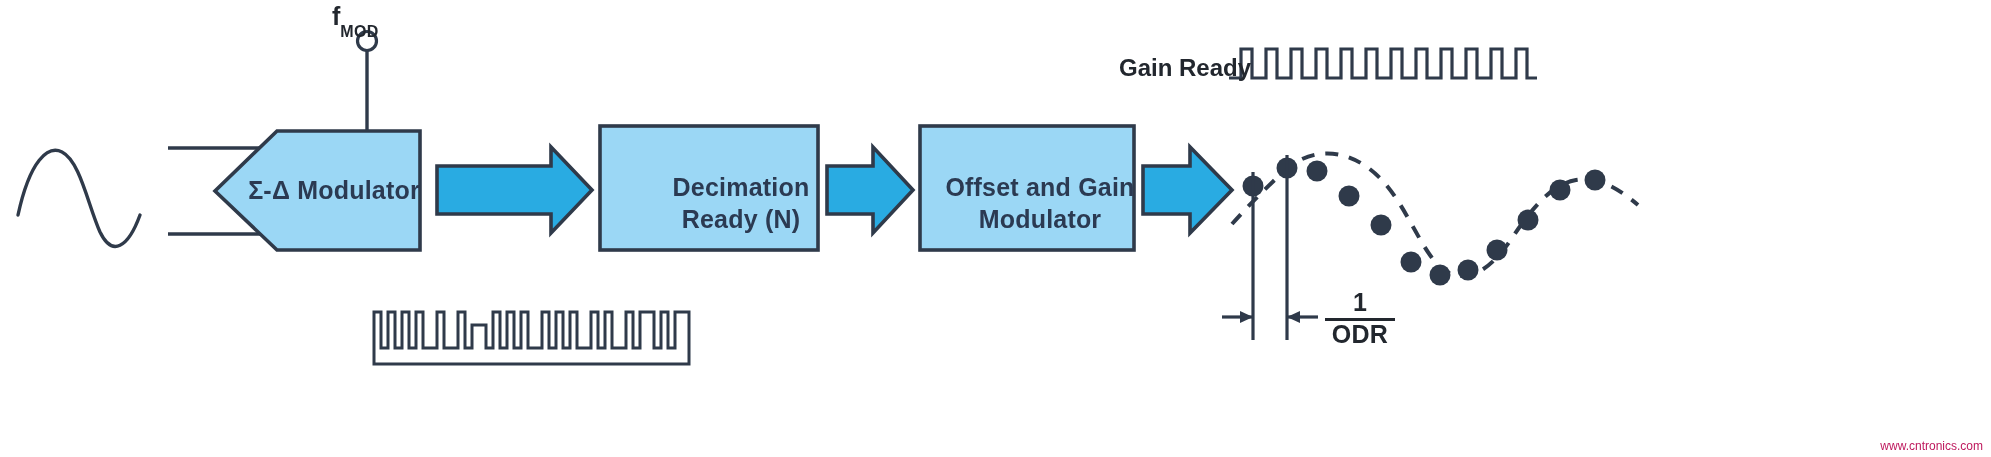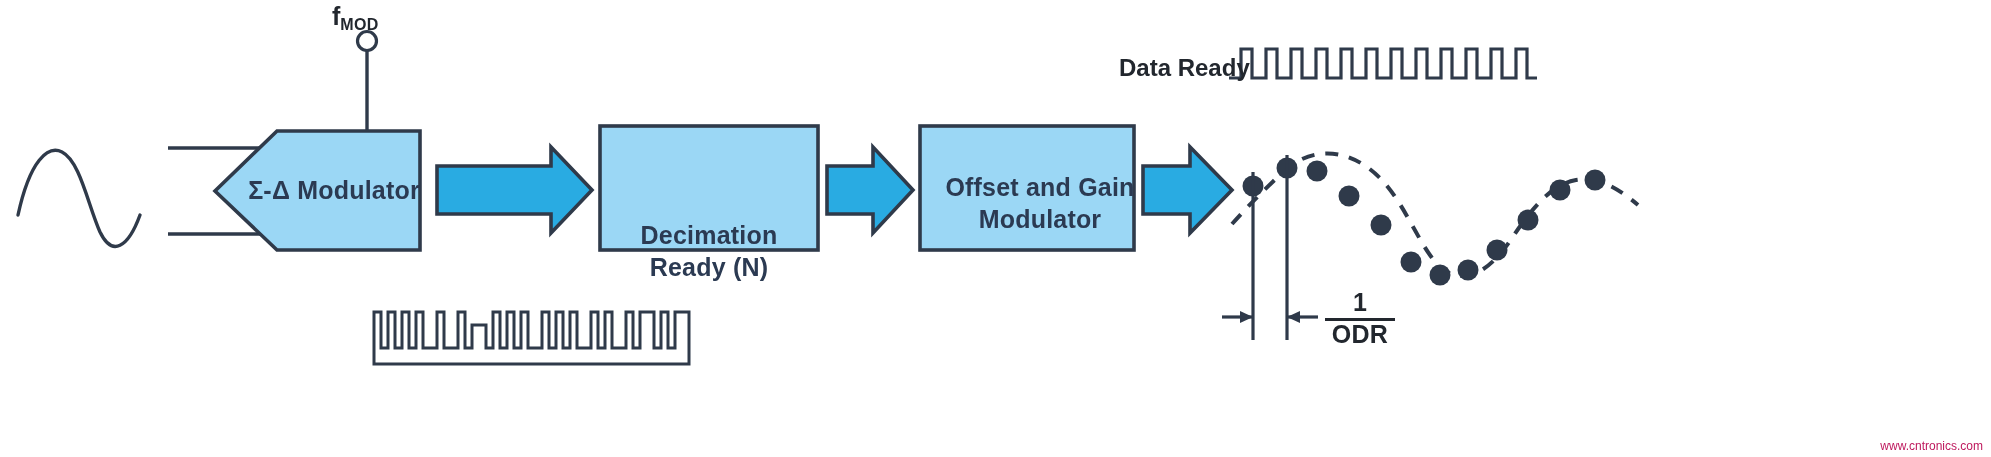--- a/index.html
+++ b/index.html
@@ -4,21 +4,21 @@
 <style>
   html,body{margin:0;padding:0;background:#ffffff;}
   body{width:1991px;height:457px;position:relative;overflow:hidden;
        font-family:"Liberation Sans","DejaVu Sans",sans-serif;color:#2e3440;}
   .canvas{position:absolute;inset:0;}
   svg.layer{position:absolute;left:0;top:0;width:1991px;height:457px;}
   .blk-label{position:absolute;text-align:center;font-weight:bold;color:#2b3a52;
              font-size:25px;line-height:32px;letter-spacing:.2px;}
   .lbl{position:absolute;font-weight:bold;color:#22272e;}
   #fmod{left:332px;top:2px;font-size:25px;}
-  #fmod sub{font-size:16px;font-weight:bold;vertical-align:baseline;position:relative;top:5px;letter-spacing:.3px;}
+  #fmod sub{font-size:16px;font-weight:bold;vertical-align:baseline;position:relative;top:12px;letter-spacing:.3px;}
   #dataready{left:1119px;top:54px;font-size:24px;white-space:nowrap;}
   #odr{position:absolute;left:1325px;top:290px;width:70px;text-align:center;
        font-weight:bold;color:#22272e;font-size:25px;line-height:1.02;}
   #odr .num{display:block;}
   #odr .bar{display:block;height:3px;background:#22272e;margin:2px 0 1px 0;}
   #odr .den{display:block;letter-spacing:.3px;}
   #wm{position:absolute;right:8px;bottom:4px;color:#be185d;font-size:12px;
       font-family:Liberation Sans, sans-serif;}
 </style>
 </head>
@@ -103,35 +103,35 @@
       <line x1="1287" y1="317" x2="1318" y2="317"></line>
     </g>
     <polygon points="1253,317 1240,311 1240,323" fill="#2F3A4A"></polygon>
     <polygon points="1287,317 1300,311 1300,323" fill="#2F3A4A"></polygon>
   </svg>
 
   <div class="blk-label" style="left:236px;top:174px;width:196px;">
     <span>Σ-Δ Modulator</span>
   </div>
 
-  <div class="blk-label" style="left:600px;top:171px;width:218px;margin-top:48px;">
+  <div class="blk-label" style="left:632px;top:171px;width:218px;">
     <span>Decimation</span><br>
     <span>Ready (N)</span>
   </div>
 
   <div class="blk-label" style="left:920px;top:171px;width:240px;">
     <span>Offset and Gain</span><br>
     <span>Modulator</span>
   </div>
 
   <div class="lbl" id="fmod">
     <span>f</span><sub>MOD</sub>
   </div>
 
-  <div class="lbl" id="dataready">Data Ready</div>
+  <div class="lbl" id="dataready">Gain Ready</div>
 
   <div id="odr">
     <span class="num">1</span>
     <span class="bar"></span>
     <span class="den">ODR</span>
   </div>
 
   <div id="wm">www.cntronics.com</div>
 
 </div>

